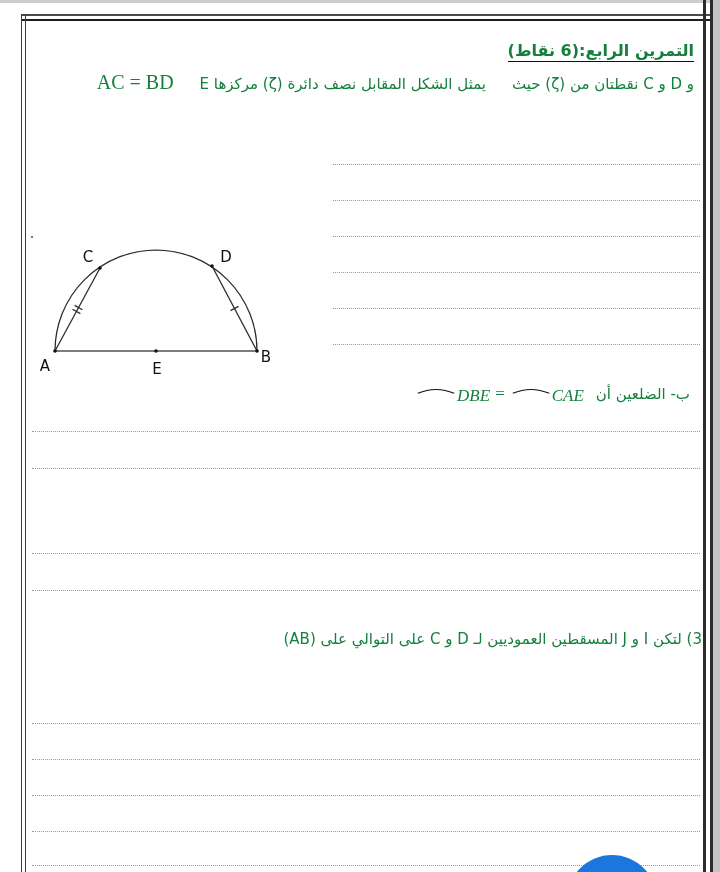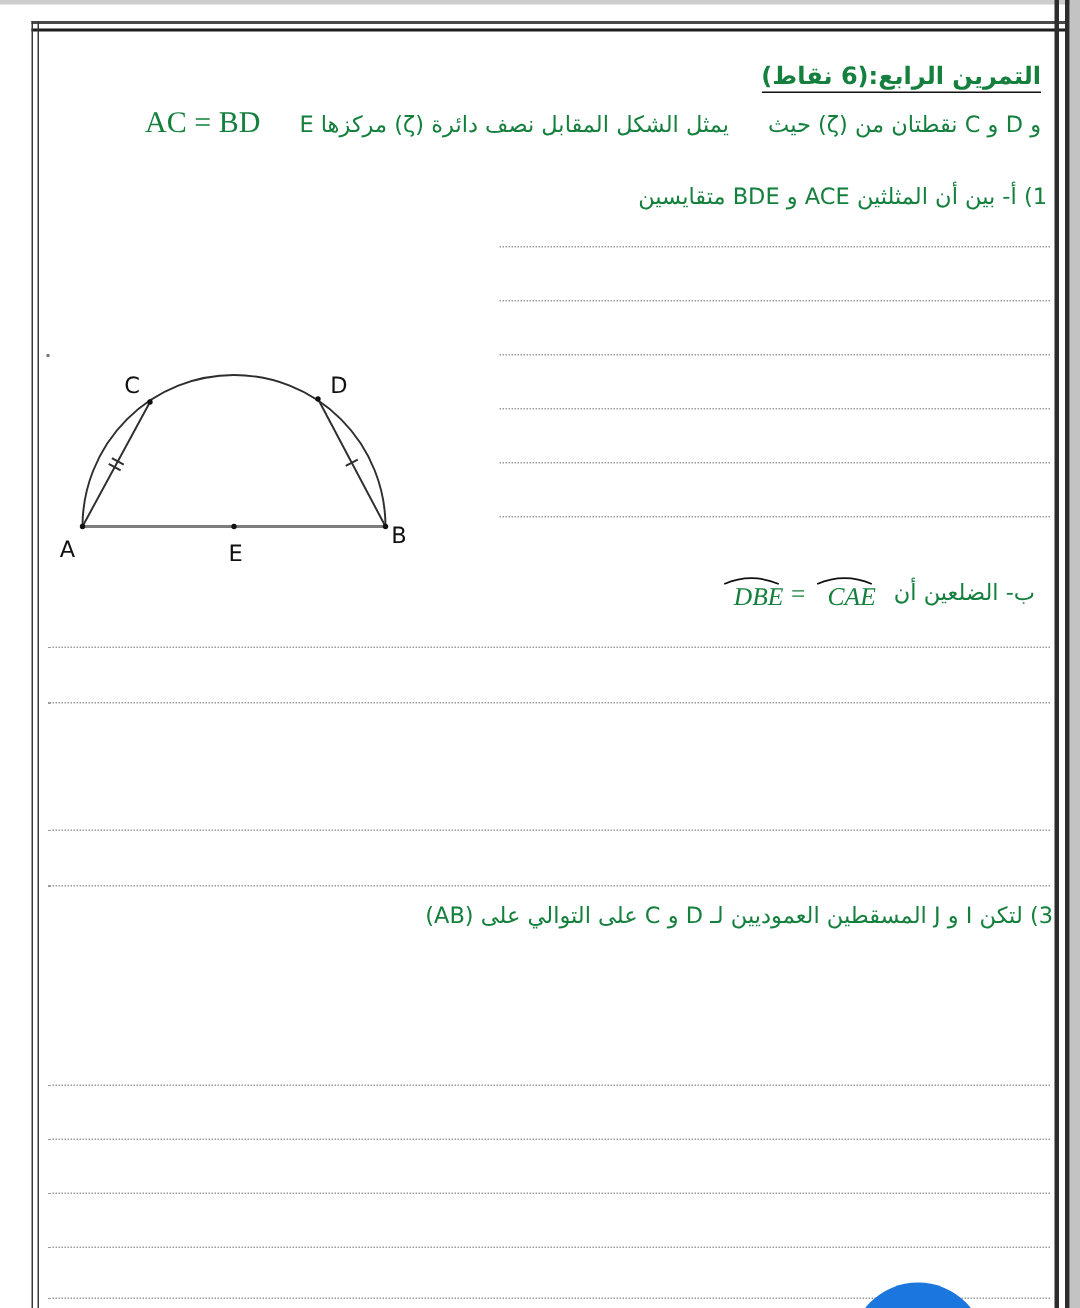--- a/index.html
+++ b/index.html
@@ -18,21 +18,21 @@
   .right-gray{position:absolute;right:0;top:0;bottom:0;width:7px;background:#c3c3c3;}
 
   .rtl{direction:rtl;unicode-bidi:plaintext;}
   .line{position:absolute;white-space:nowrap;font-size:15px;line-height:22px;}
   .title{font-weight:bold;font-size:16px;border-bottom:1.5px solid #111;padding-bottom:1px;}
   .relation{font-family:"Liberation Serif",serif;font-size:20px;direction:ltr;unicode-bidi:isolate;}
   .introline{display:flex;direction:rtl;gap:26px;align-items:baseline;}
   .deduce{display:flex;direction:rtl;gap:12px;align-items:center;}
   .math{direction:ltr;unicode-bidi:isolate;display:inline-flex;align-items:flex-end;gap:5px;
     font-family:"Liberation Serif",serif;font-size:17px;font-style:italic;}
-  .widehat{display:inline-flex;flex-direction:column;align-items:flex-end;line-height:1.05;}
+  .widehat{display:inline-flex;flex-direction:row;align-items:flex-start;line-height:1.05;}
   .widehat svg{display:block;width:100%;height:7px;margin-bottom:-1px;}
   .dots{position:absolute;height:0;border-bottom:1.5px dotted #9b9b9b;}
   .dots.ans1{left:333px;width:367px;}
   .dots.full{left:32px;width:668px;}
   .fab{position:absolute;left:567px;top:855px;width:90px;height:90px;border-radius:50%;}
   .speck{position:absolute;left:31px;top:236px;width:2px;height:2px;background:#777;}
   .fig{position:absolute;left:28px;top:226px;}
   .fig text{font-family:"DejaVu Sans",sans-serif;font-size:15px;fill:#111;}
 </style>
 </head>
@@ -50,21 +50,20 @@
   <div class="line rtl" style="top:40px;right:26px;">
     <span class="title">التمرين الرابع:(6 نقاط)</span>
   </div>
 
   <div class="line introline" style="top:71px;right:26px;">
     <span class="rtl">و D و C نقطتان من (ζ) حيث</span>
     <span class="rtl">يمثل الشكل المقابل نصف دائرة (ζ) مركزها E</span>
     <span class="relation">AC = BD</span>
   </div>
 
-  <div class="line rtl" style="top:120px;right:22px;">1) أ- بين أن المثلثين ACE و BDE متقايسين</div>
 
   <div class="dots ans1" style="top:164px;"></div>
   <div class="dots ans1" style="top:200px;"></div>
   <div class="dots ans1" style="top:236px;"></div>
   <div class="dots ans1" style="top:272px;"></div>
   <div class="dots ans1" style="top:308px;"></div>
   <div class="dots ans1" style="top:344px;"></div>
 
   <svg class="fig" width="270" height="165" viewBox="0 0 270 165">
 
@@ -113,21 +112,21 @@
     </span>
   </div>
 
   <div class="dots full" style="top:431px;"></div>
   <div class="dots full" style="top:468px;"></div>
 
 
   <div class="dots full" style="top:553px;"></div>
   <div class="dots full" style="top:590px;"></div>
 
-  <div class="line rtl" style="top:599px;right:18px;">3) لتكن I و J المسقطين العموديين لـ D و C على التوالي على (AB)</div>
+  <div class="line rtl" style="top:628px;right:18px;">3) لتكن I و J المسقطين العموديين لـ D و C على التوالي على (AB)</div>
 
   <div class="dots full" style="top:723px;"></div>
   <div class="dots full" style="top:759px;"></div>
   <div class="dots full" style="top:795px;"></div>
   <div class="dots full" style="top:831px;"></div>
   <div class="dots full" style="top:865px;"></div>
 
   <div class="fab" style="background: rgb(27, 118, 221);"></div>
 
 </div>

